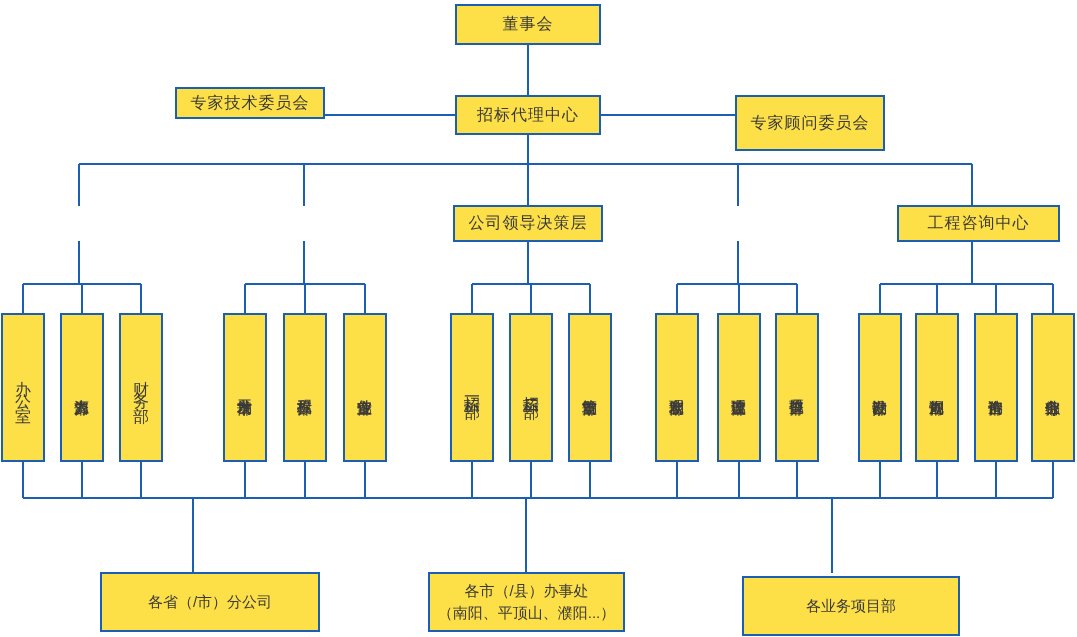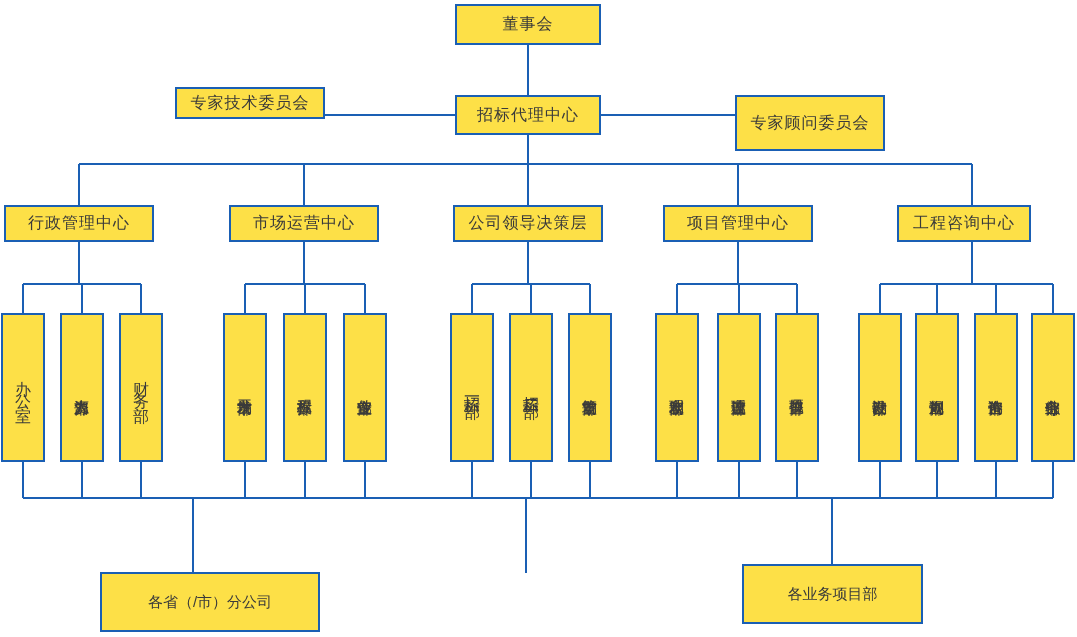--- a/index.html
+++ b/index.html
@@ -82,25 +82,22 @@
       <path d="M193 498 V573 M526 498 V573 M832 498 V573"></path>
     </g>
   </svg>
 
   <div class="box hbox" style="left:455px;top:4px;width:146px;height:41px">董事会</div>
 
   <div class="box hbox" style="left:175px;top:87px;width:150px;height:32px">专家技术委员会</div>
   <div class="box hbox" style="left:455px;top:95px;width:146px;height:40px">招标代理中心</div>
   <div class="box hbox" style="left:735px;top:95px;width:150px;height:56px">专家顾问委员会</div>
 
-  <div class="box hbox" style="left:4px;top:205px;width:150px;height:37px">行政管理中心</div>
-  <div class="box hbox" style="left:229px;top:205px;width:150px;height:37px">市场运营中心</div>
   <div class="box hbox" style="left:453px;top:205px;width:150px;height:37px">公司领导决策层</div>
-  <div class="box hbox" style="left:663px;top:205px;width:150px;height:37px">项目管理中心</div>
-  <div class="box hbox" style="left:897px;top:205px;width:134px;height:37px">工程咨询中心</div>
+  <div class="box hbox" style="left:897px;top:205px;width:163px;height:37px">工程咨询中心</div>
 
   <div class="box vbox" style="left: 1px; top: 313px; width: 44px; height: 149px; letter-spacing: 13px;">办公室</div>
   <div class="box vbox" style="left: 60px; top: 313px; width: 44px; height: 149px; letter-spacing: 0px; font-size: 15px;">人力资源部</div>
   <div class="box vbox" style="left: 119px; top: 313px; width: 44px; height: 149px; letter-spacing: 13px;">财务部</div>
 
   <div class="box vbox" style="left: 223px; top: 313px; width: 44px; height: 149px; letter-spacing: 0px; font-size: 15px;">市场开发部</div>
   <div class="box vbox" style="left: 283px; top: 313px; width: 44px; height: 149px; letter-spacing: 0px; font-size: 15px;">工程投标部</div>
   <div class="box vbox" style="left: 343px; top: 313px; width: 44px; height: 149px; letter-spacing: 0px; font-size: 15px;">企业宣传部</div>
 
   <div class="box vbox" style="left: 450px; top: 313px; width: 44px; height: 149px; letter-spacing: 2px;">招标一部</div>
@@ -112,17 +109,21 @@
   <div class="box vbox" style="left: 775px; top: 313px; width: 44px; height: 149px; letter-spacing: 0px; font-size: 15px;">项目督查部</div>
 
   <div class="box vbox" style="left: 858px; top: 313px; width: 44px; height: 149px; letter-spacing: 0px; font-size: 15px;">勘察设计部</div>
   <div class="box vbox" style="left: 915px; top: 313px; width: 44px; height: 149px; letter-spacing: 0px; font-size: 15px;">规划咨询部</div>
   <div class="box vbox" style="left: 974px; top: 313px; width: 44px; height: 149px; letter-spacing: 0px; font-size: 15px;">造价咨询部</div>
   <div class="box vbox" style="left: 1031px; top: 313px; width: 44px; height: 149px; letter-spacing: 0px; font-size: 15px;">综合业务部</div>
 
   <div class="box bbox" style="left:100px;top:572px;width:220px;height:60px">
     <div>各省（/市）分公司</div>
   </div>
-  <div class="box bbox" style="left:742px;top:564px;width:181px;height:60px">
+  <div class="box bbox" style="left:428px;top:572px;width:197px;height:60px">
+    <div>各市（/县）办事处</div>
+    <div>（南阳、平顶山、濮阳...）</div>
+  </div>
+  <div class="box bbox" style="left:742px;top:576px;width:218px;height:60px">
     <div>各业务项目部</div>
   </div>
 
 </div>
 
 </body></html>

